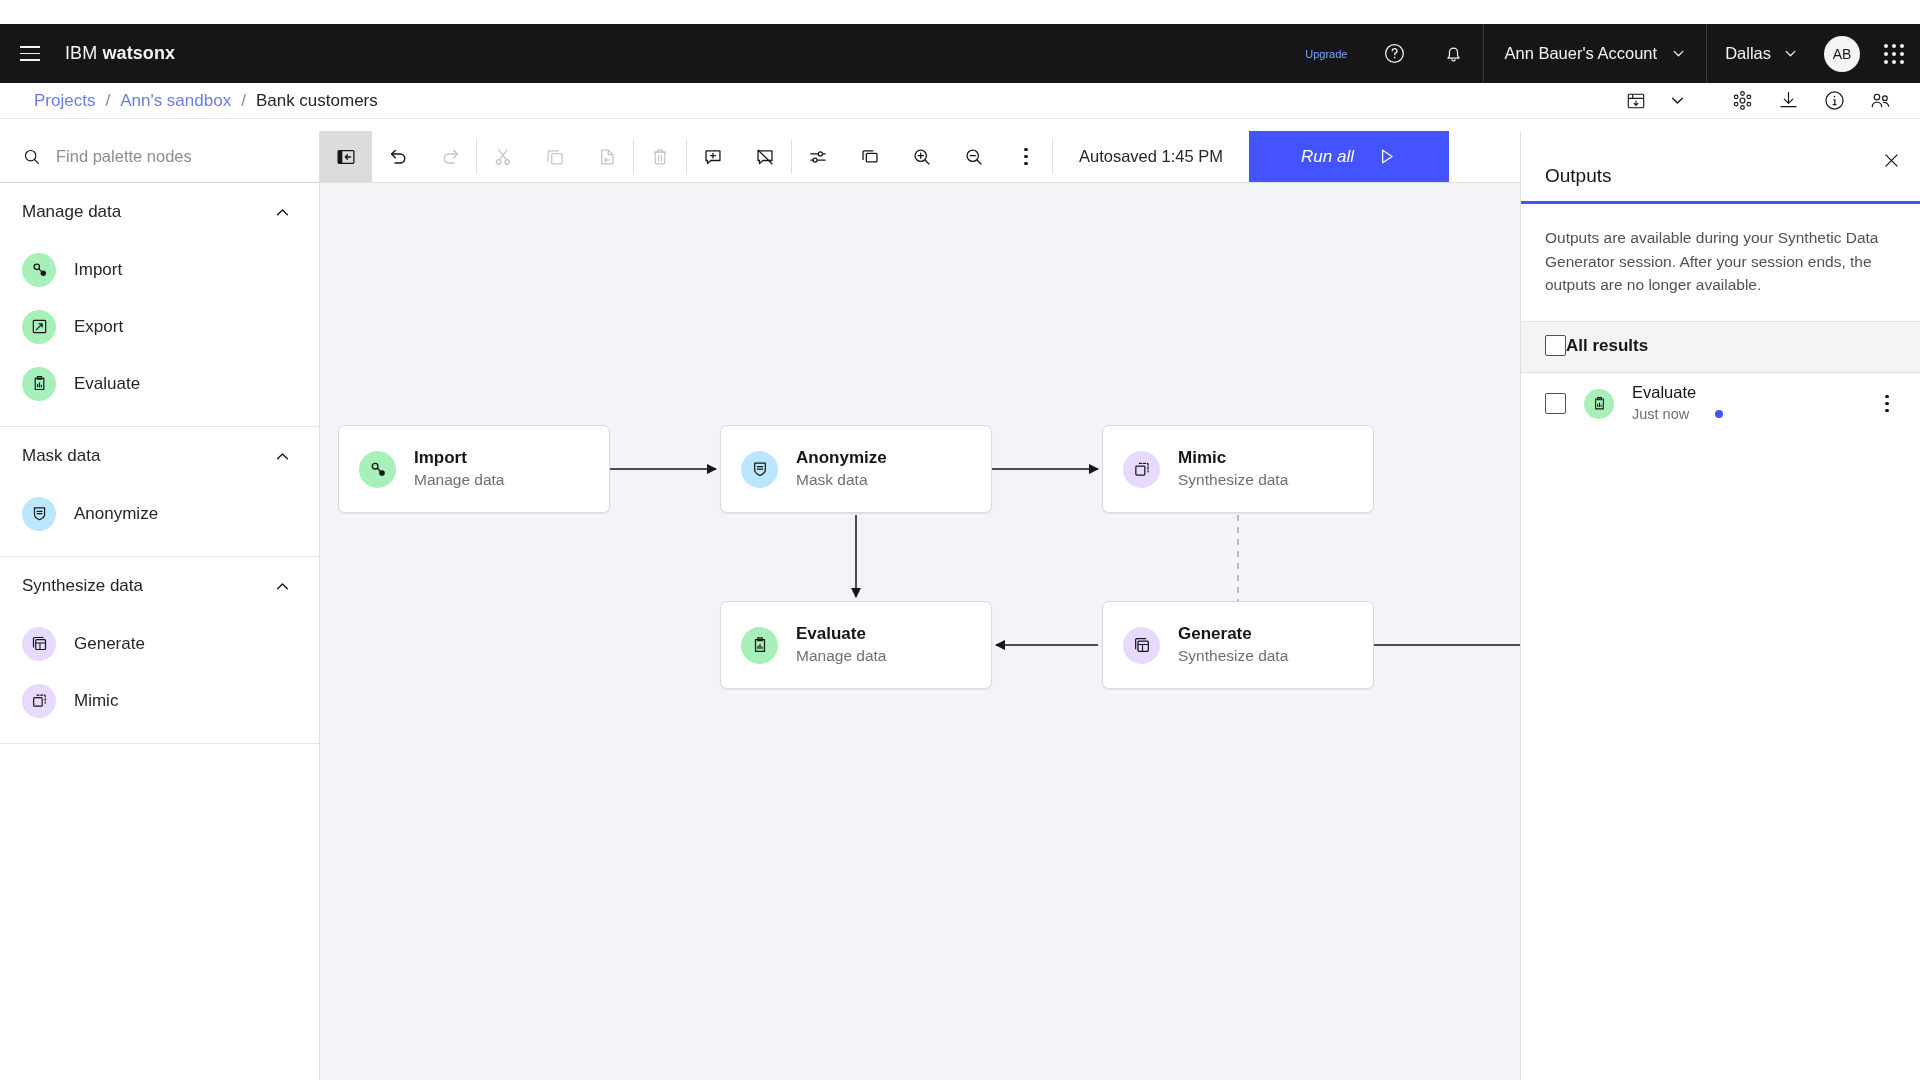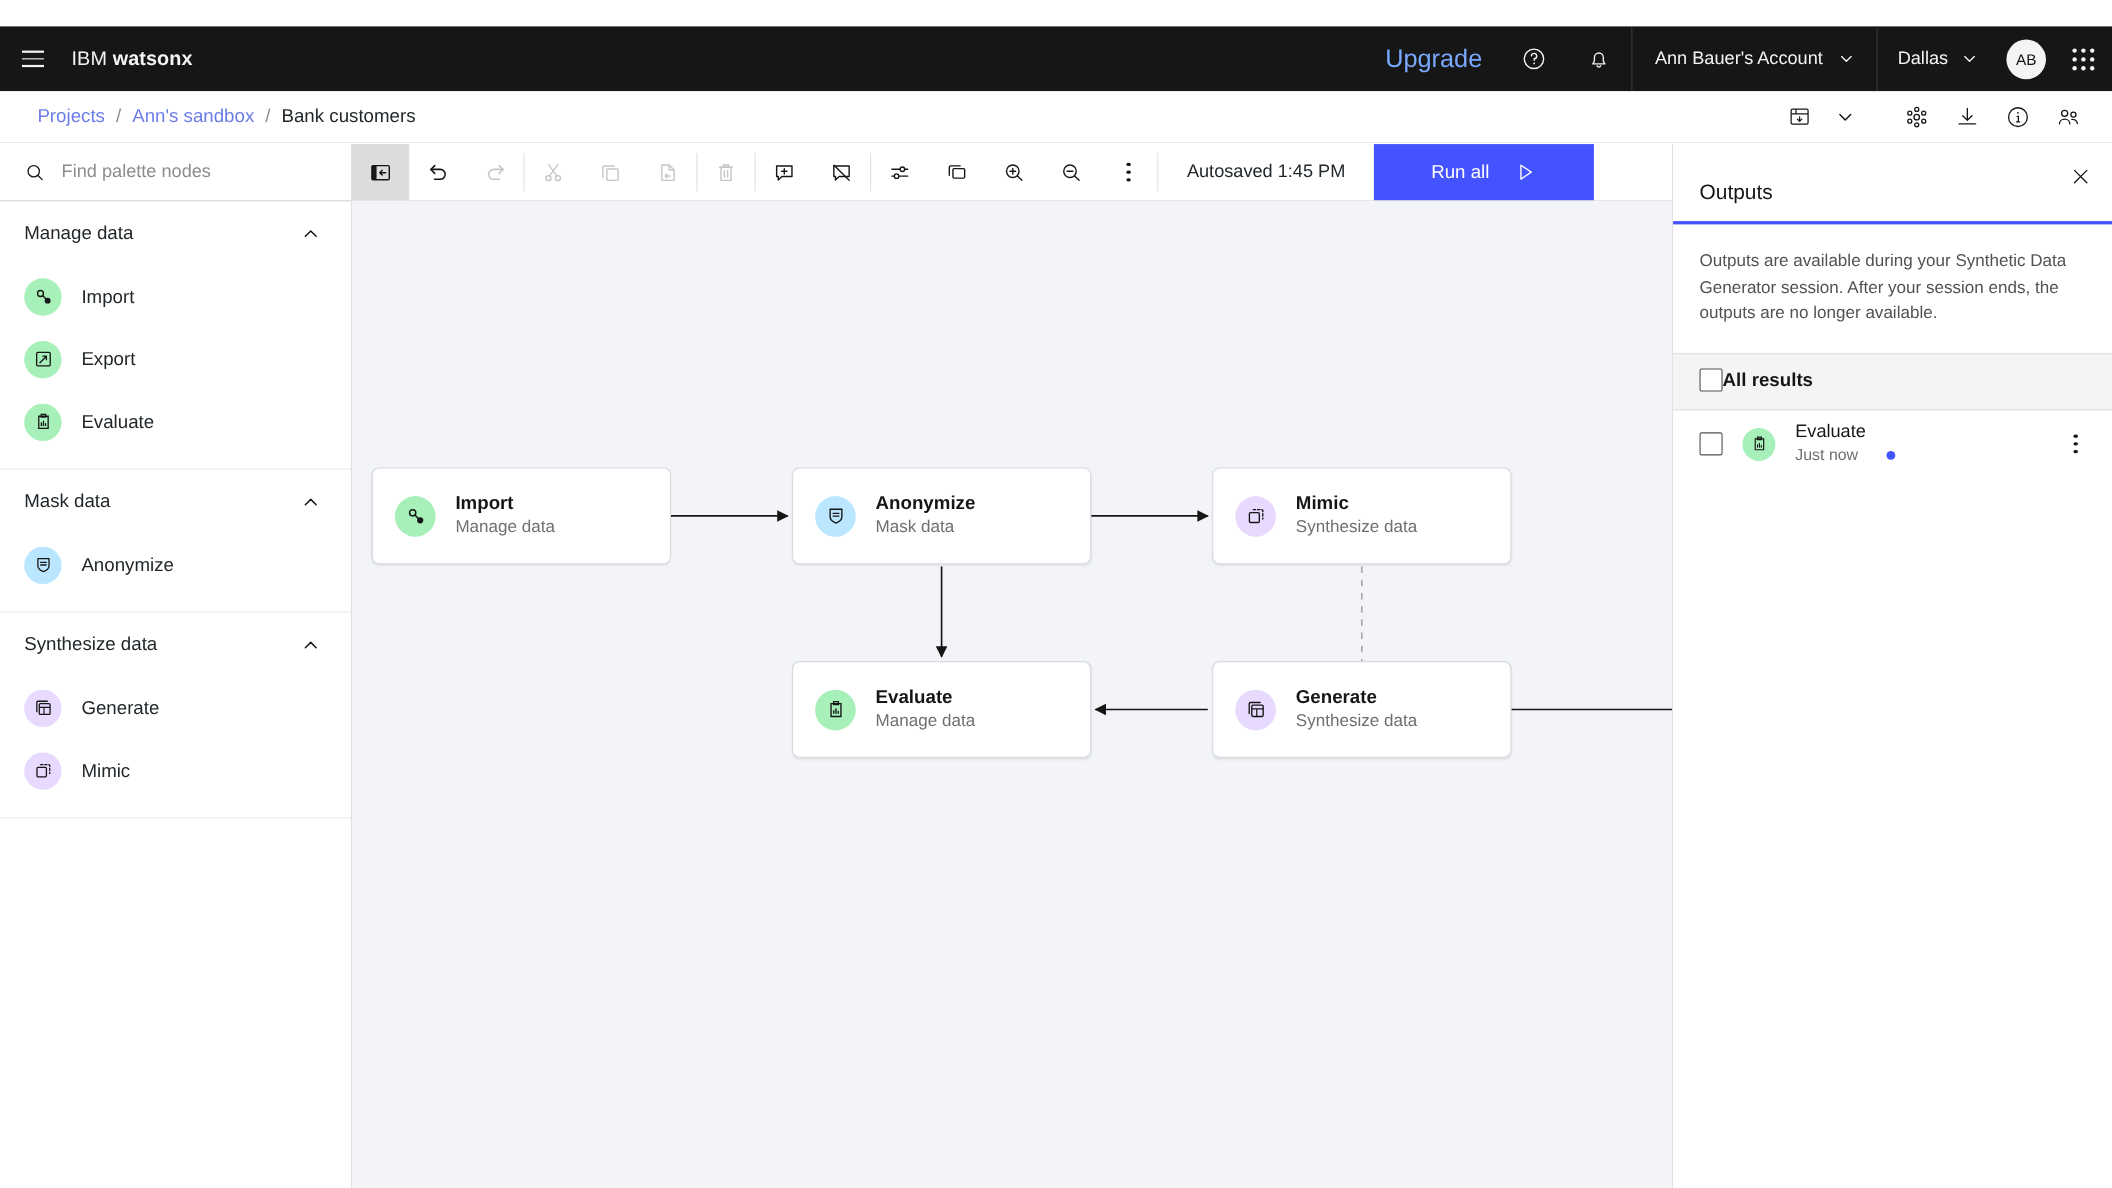--- a/index.html
+++ b/index.html
@@ -20,21 +20,21 @@
   .hamburger {
     width: 59px; height: 59px; display: flex; flex-direction: column;
     align-items: center; justify-content: center; gap: 5px; cursor: pointer;
   }
   .hamburger span { display: block; width: 20px; height: 1.6px; background: #f4f4f4; }
   .brand { color: #f4f4f4; font-size: 18px; margin-left: 6px; letter-spacing: .1px; }
   .brand .b-light { font-weight: 400; }
   .brand .b-bold { font-weight: 700; }
   .header-spacer { flex: 1; }
   .upgrade-link {
-    color: #78a9ff; font-size: 23px; text-decoration: none;
+    color: #78a9ff; font-size: 11px; text-decoration: none;
     padding: 0 18px; cursor: pointer;
   }
   .hdr-icon-btn {
     width: 59px; height: 59px; display: flex; align-items: center; justify-content: center;
     cursor: pointer;
   }
   .hdr-icon-btn svg { display: block; }
   .hdr-divider { width: 1px; height: 59px; background: #393939; }
   .acct {
     display: flex; align-items: center; gap: 14px; height: 72px;
@@ -52,21 +52,21 @@
   }
   .app-switcher {
     width: 52px; height: 59px; display: flex; align-items: center; justify-content: center;
     cursor: pointer;
   }
   .grid-dots { display: grid; grid-template-columns: repeat(3, 4px); gap: 4px; }
   .grid-dots i { width: 4px; height: 4px; background: #f4f4f4; border-radius: 50%; display: block; }
 
   
   .crumbbar {
-    position: absolute; top: 59px; left: 0; width: 1920px; height: 47px;
+    position: absolute; top: 59px; left: 0; width: 1920px; height: 36px;
     background: #ffffff; display: flex; align-items: center;
     border-bottom: 1px solid #e8e8e8;
   }
   .crumbs { display: flex; align-items: center; padding-left: 34px; font-size: 17px; }
   .crumb-link { color: #6b7ce8; text-decoration: none; cursor: pointer; }
   .crumb-sep { color: #8d8d8d; margin: 0 10px; }
   .crumb-current { color: #21272a; }
   .crumbbar-actions { margin-left: auto; display: flex; align-items: center; padding-right: 18px; gap: 2px; }
   .cb-btn {
     width: 44px; height: 44px; display: flex; align-items: center; justify-content: center;
@@ -120,20 +120,21 @@
   .tb-btn.disabled { cursor: default; }
   .tb-sep { width: 1px; background: #e0e0e0; margin: 8px 0; }
   .tb-autosave {
     display: flex; align-items: center; padding: 0 26px; font-size: 16.5px; color: #21272a;
     white-space: nowrap;
   }
   .run-all {
     display: flex; align-items: center; justify-content: center; gap: 22px;
     width: 200px; background: #4353ff; color: #ffffff; font-size: 17px;
     cursor: pointer;
+    font-style: italic;
   }
   .tb-right { margin-left: auto; display: flex; align-items: stretch; }
   .tb-panel-btn {
     width: 52px; display: flex; align-items: center; justify-content: center;
     cursor: pointer; position: relative;
   }
   .tb-panel-btn.active { background: #e0e0e0; }
   .badge-dot {
     position: absolute; top: 12px; right: 12px; width: 8px; height: 8px;
     border-radius: 50%; background: #42be65;

